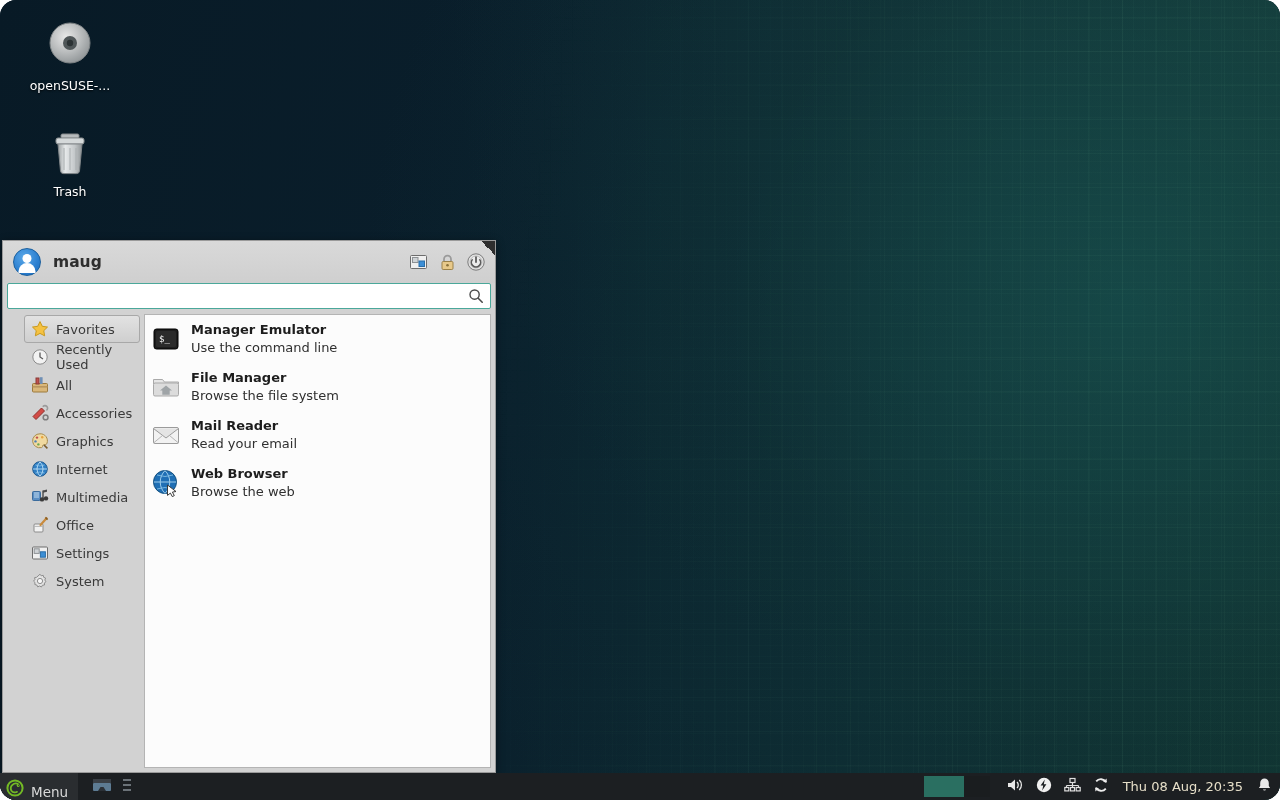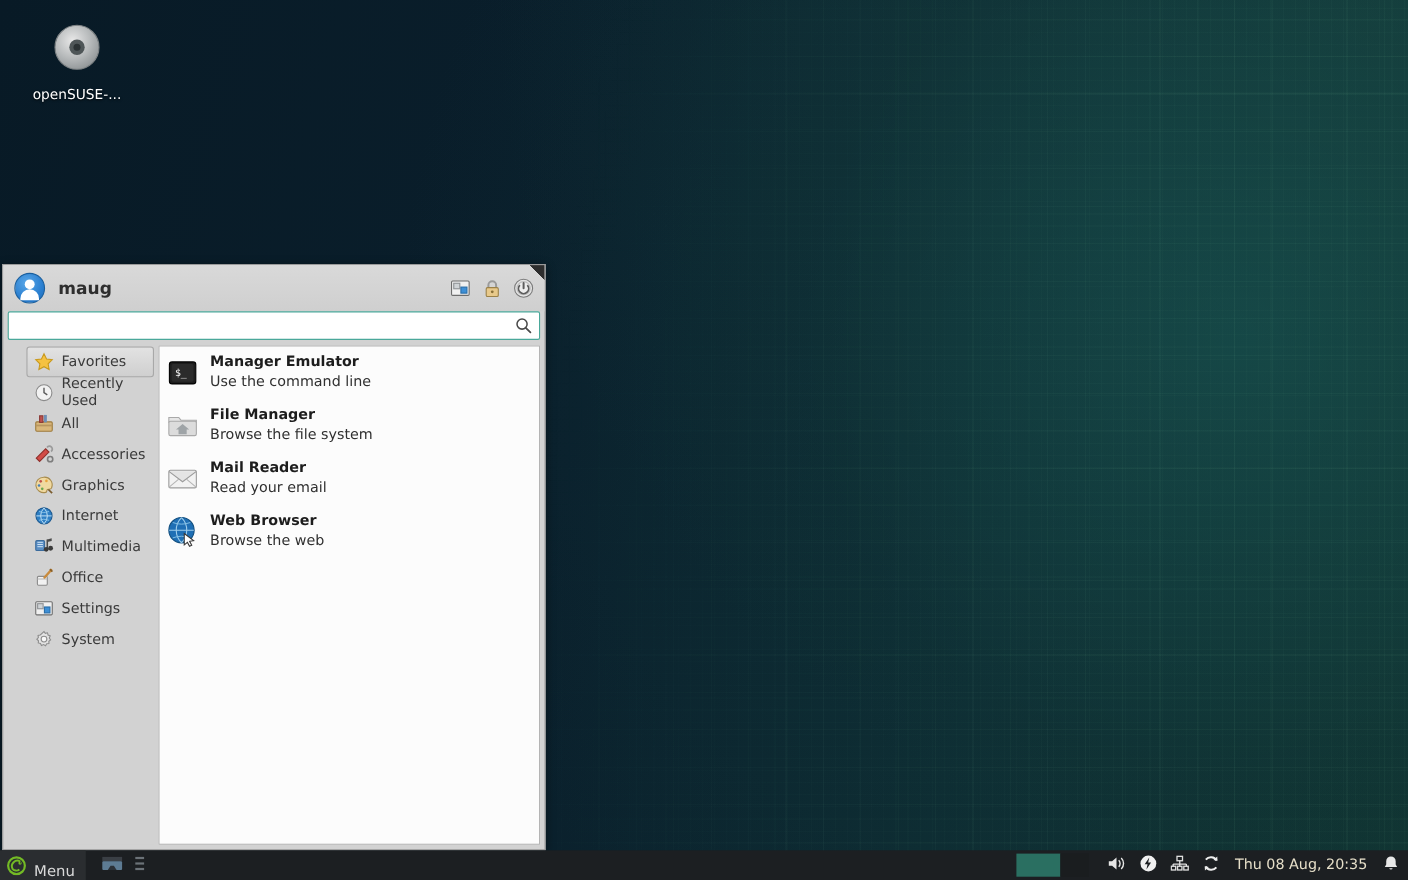--- a/index.html
+++ b/index.html
@@ -6,20 +6,21 @@
   html, body {
     width: 1280px; height: 800px; overflow: hidden;
     font-family: "DejaVu Sans", "Liberation Sans", sans-serif;
   }
 
   
   #desktop {
     position: relative; width: 1280px; height: 800px;
     background: #0a1f2c;
     overflow: hidden;
+    border-radius: 16px;
   }
   .wp-layer { position: absolute; inset: 0; pointer-events: none; }
   
   .wp-base {
     background:
       radial-gradient(circle at 88% 38%, rgba(24,86,84,0.55) 0%, rgba(18,60,62,0.28) 32%, rgba(10,31,44,0) 62%),
       radial-gradient(circle at 100% 0%, rgba(30,80,72,0.45) 0%, rgba(10,31,44,0) 55%),
       linear-gradient(105deg, #081a26 0%, #0a1f2c 42%, #0d2a31 70%, #10322f 100%);
   }
   
@@ -231,20 +232,39 @@
           </radialGradient>
         </defs>
         <circle cx="26" cy="23" r="20" fill="url(#cd)" stroke="#7d8284"></circle>
         <circle cx="26" cy="23" r="7" fill="#4f5658"></circle>
         <circle cx="26" cy="23" r="3.2" fill="#2b3234"></circle>
       </svg>
     </span>
     <span class="desk-label">openSUSE-...</span>
   </div>
 
+  <div class="desk-icon" style="left:16px; top:126px;">
+    <span class="glyph">
+      <svg width="52" height="52" viewBox="0 0 52 52">
+        <defs>
+          <linearGradient id="tr" x1="0" y1="0" x2="1" y2="0">
+            <stop offset="0%" stop-color="#9da2a4"></stop>
+            <stop offset="30%" stop-color="#e6e9ea"></stop>
+            <stop offset="70%" stop-color="#c3c7c9"></stop>
+            <stop offset="100%" stop-color="#8f9496"></stop>
+          </linearGradient>
+        </defs>
+        <rect x="17" y="8" width="18" height="4" rx="1.5" fill="#b7bbbd" stroke="#85898b"></rect>
+        <rect x="12" y="12" width="28" height="6" rx="2" fill="#d5d9da" stroke="#8a8f91"></rect>
+        <path d="M14 18 h24 l-2.5 27 a3 3 0 0 1 -3 2.6 h-13 a3 3 0 0 1 -3 -2.6 z" fill="url(#tr)" stroke="#82878a"></path>
+        <path d="M20 22 v22 M26 22 v22 M32 22 v22" stroke="#a9aeb0" fill="none"></path>
+      </svg>
+    </span>
+    <span class="desk-label">Trash</span>
+  </div>
 
   <div id="whisker">
 
     <div class="wm-header">
       <div class="avatar"></div>
       <div class="wm-user">maug</div>
 
       <div class="wm-header-btns">
         <div class="hbtn">
           <svg width="19" height="19" viewBox="0 0 19 19">

